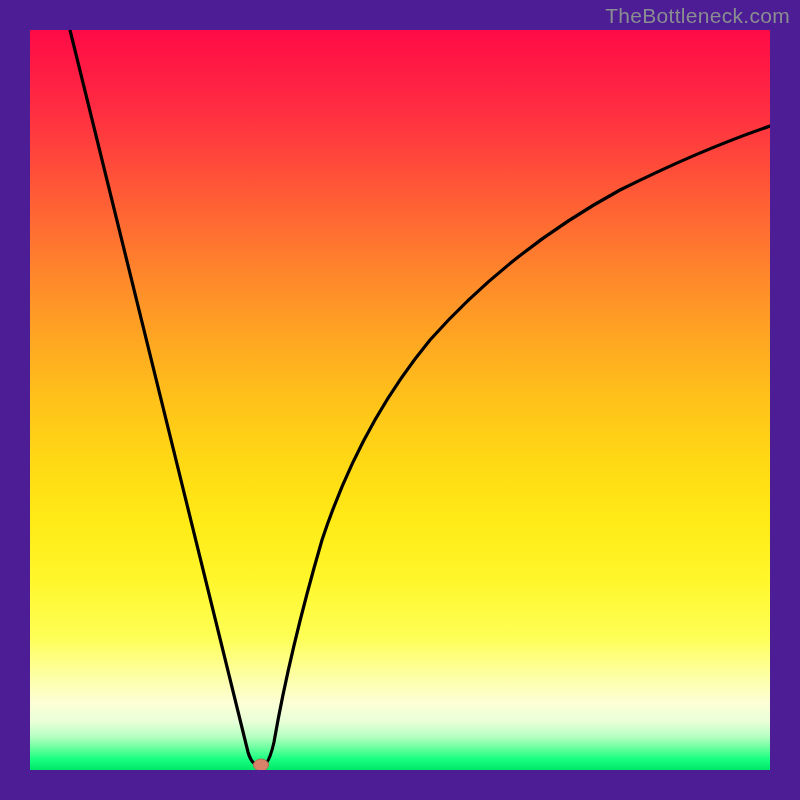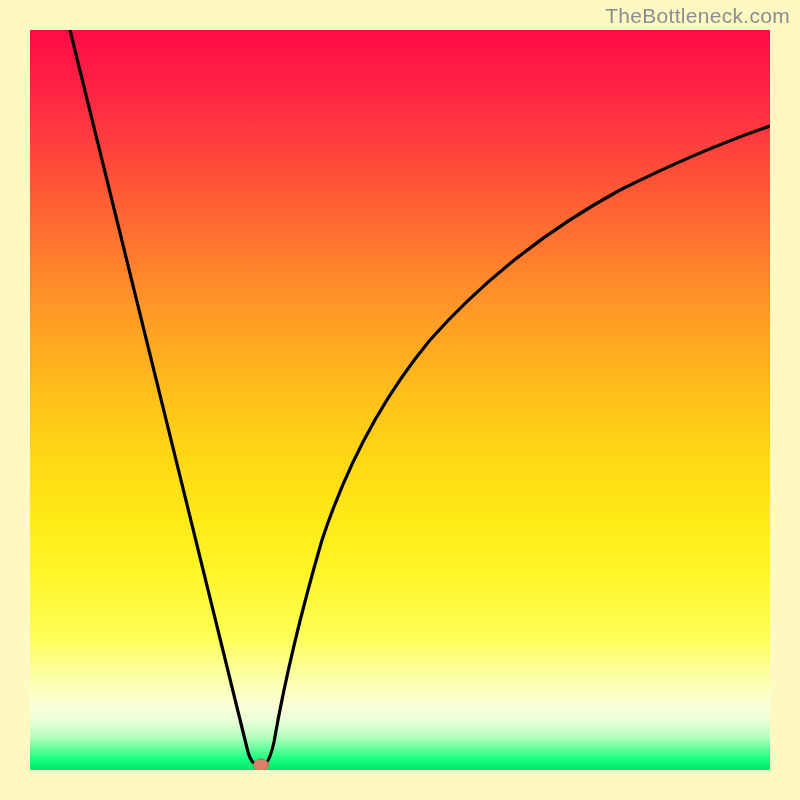--- a/index.html
+++ b/index.html
@@ -8,21 +8,21 @@
     width: 800px;
     height: 800px;
     overflow: hidden;
     background: #000;
     font-family: Arial, Helvetica, sans-serif;
   }
   .frame {
     position: relative;
     width: 800px;
     height: 800px;
-    background: #fef9c3;
+    background: #4c1d95;
   }
   .plot-area {
     position: absolute;
     left: 30px;
     top: 30px;
     width: 740px;
     height: 740px;
     overflow: hidden;
   }
   .gradient {

